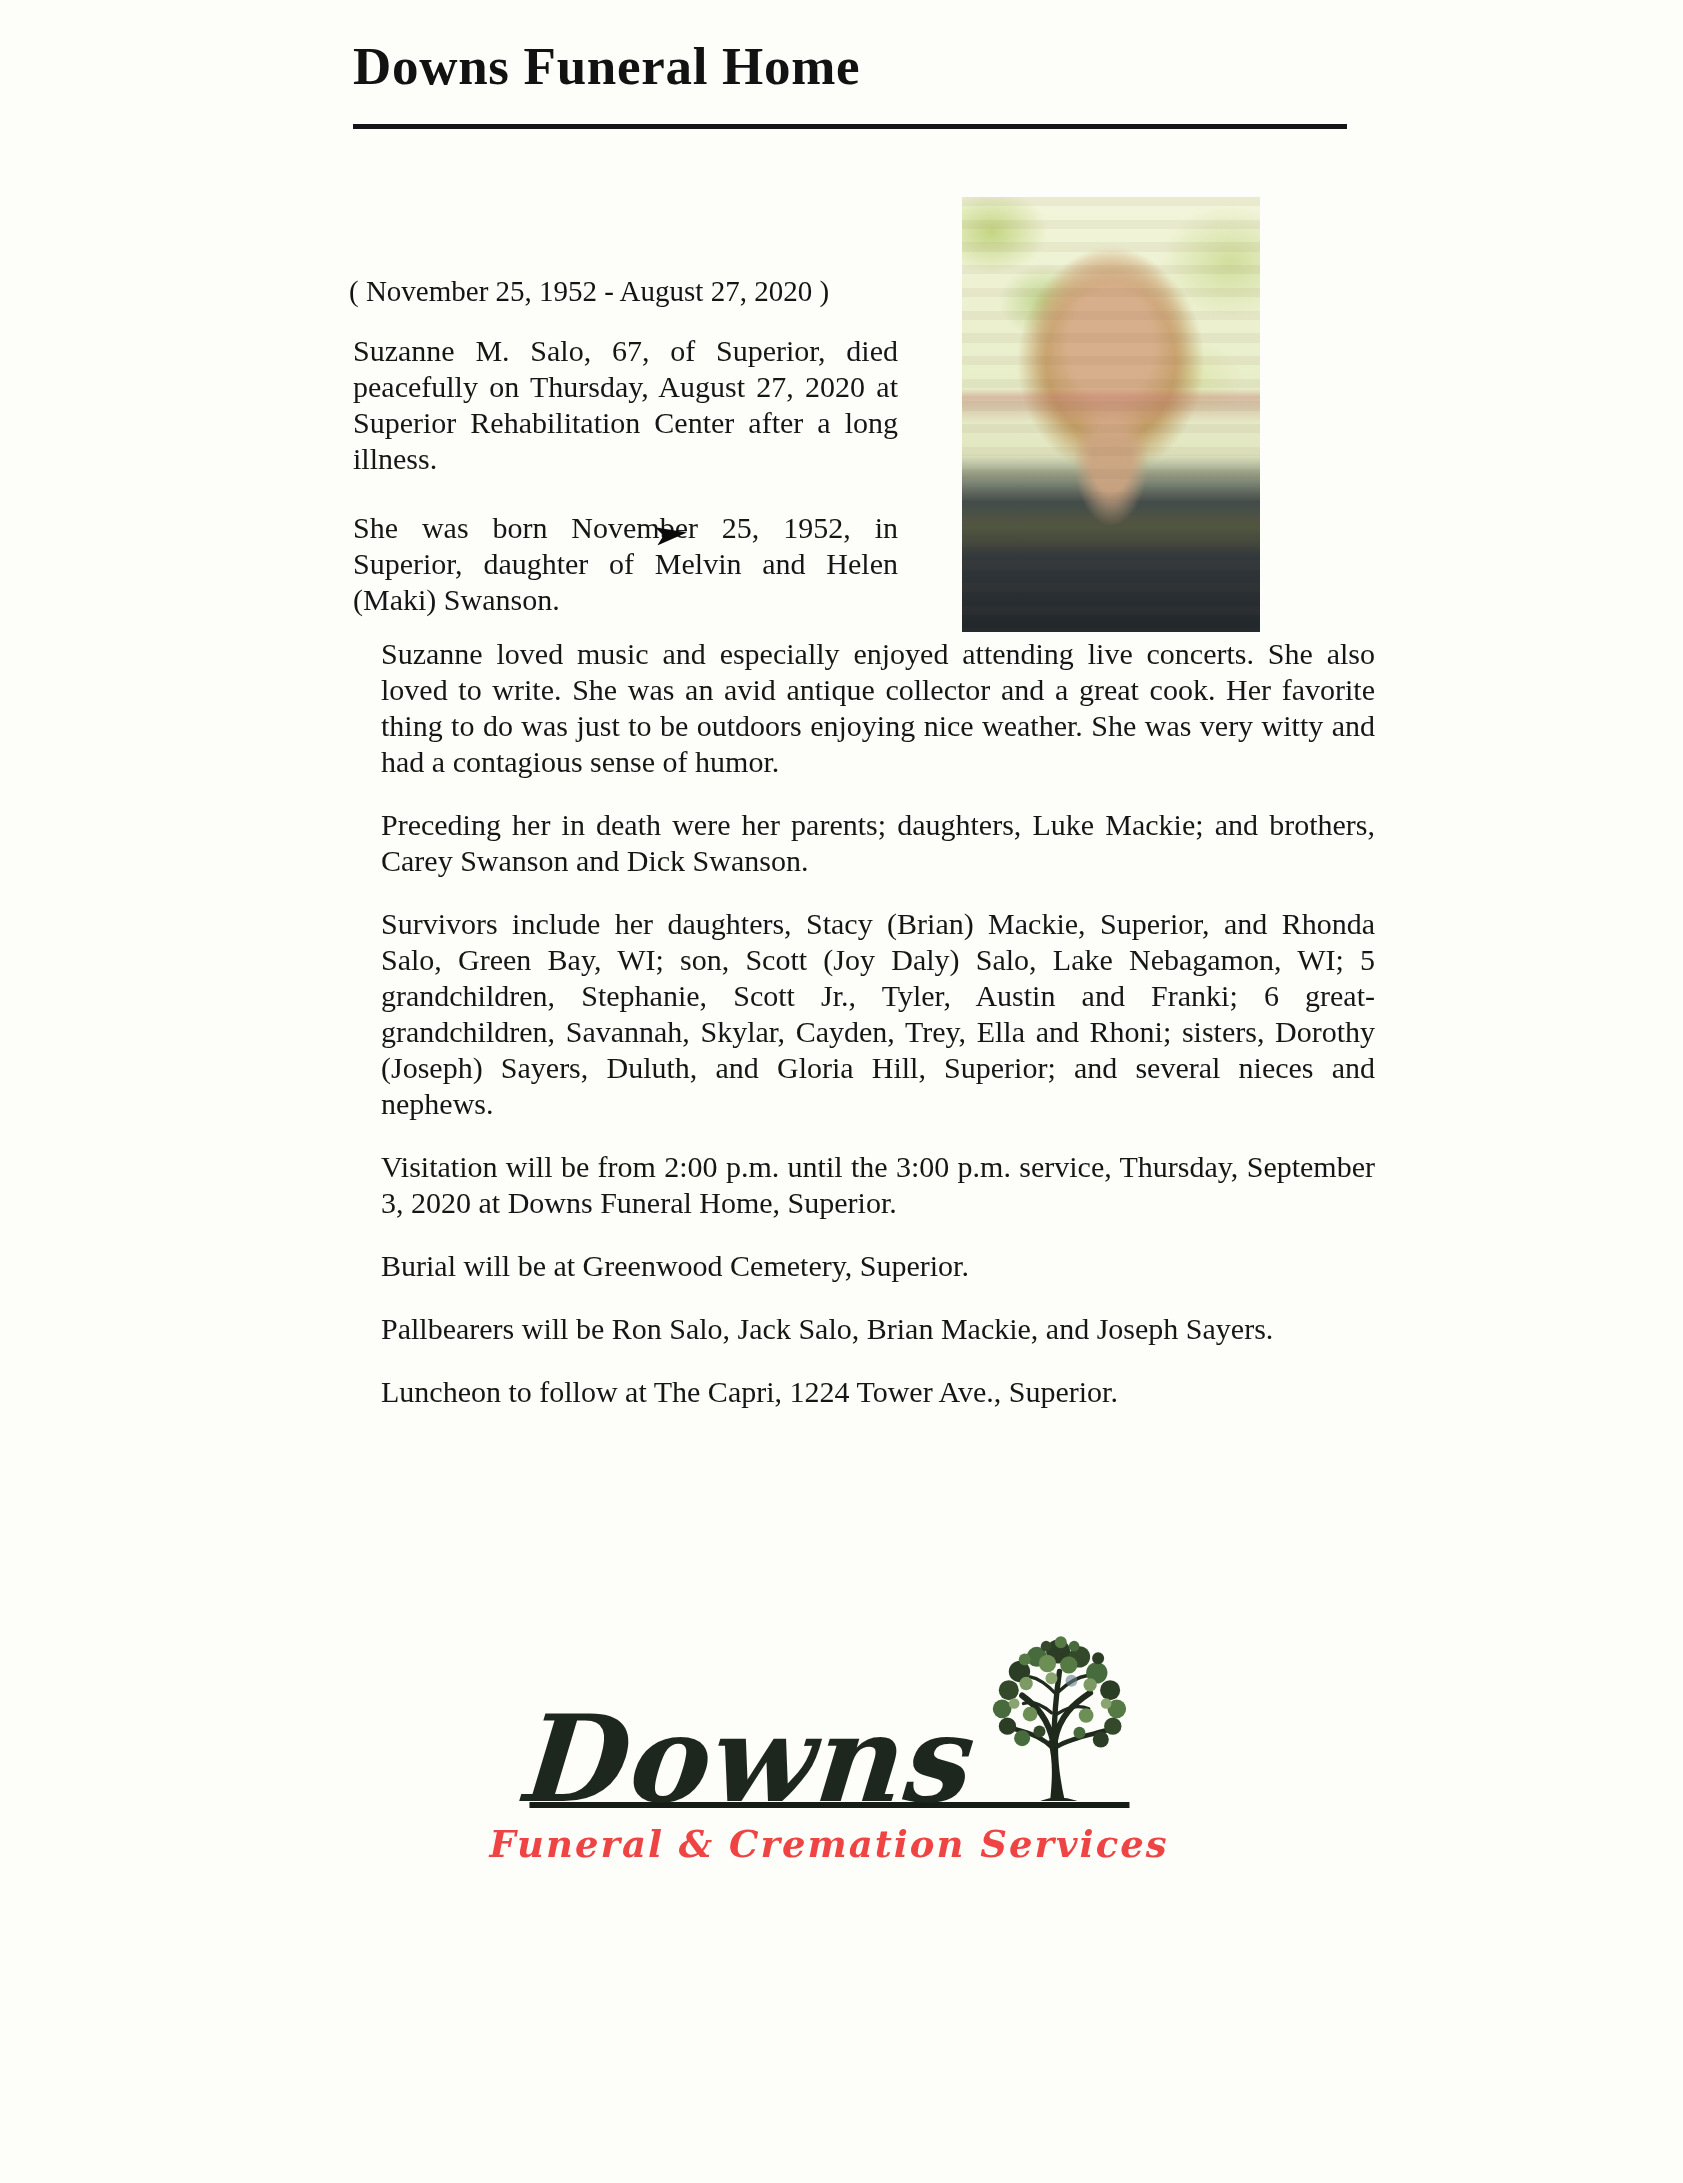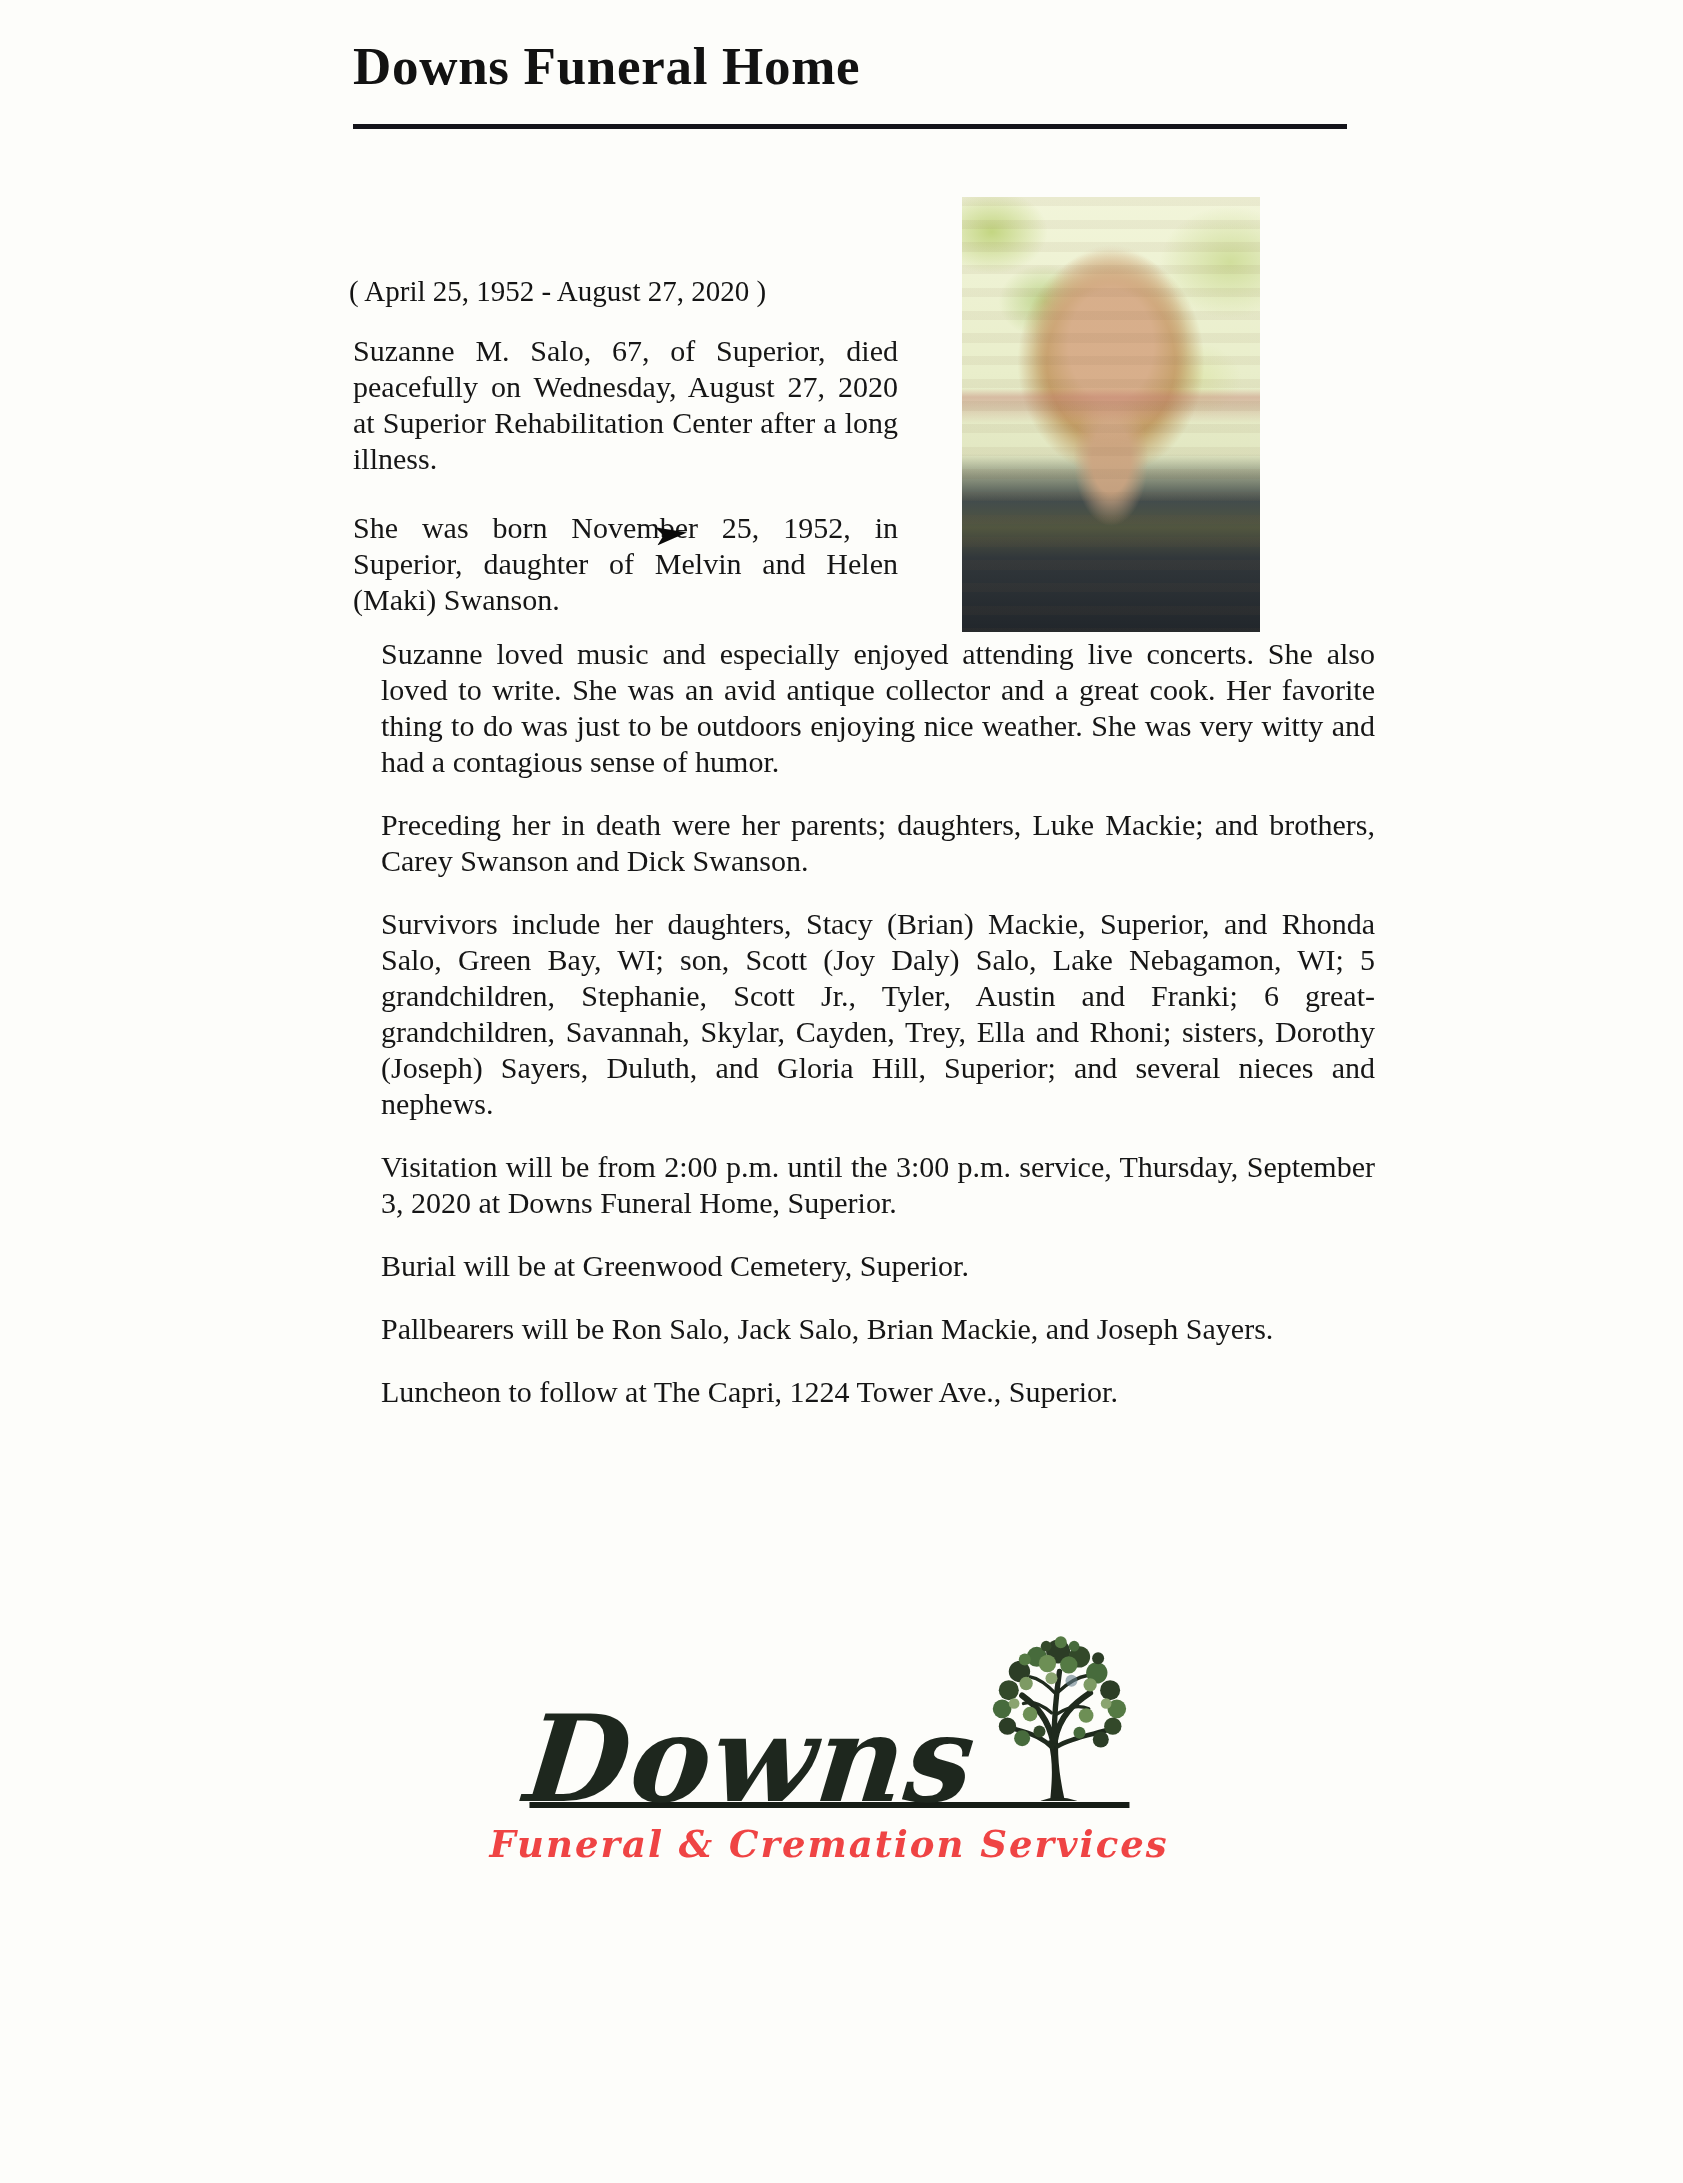--- a/index.html
+++ b/index.html
@@ -112,26 +112,26 @@
   }
 </style>
 </head>
 <body>
 
 <div class="page">
 
   <div class="header-title">Downs Funeral Home</div>
   <div class="header-divider"></div>
 
-  <div class="life-dates">( April 25, 1952 - August 27, 2020 )</div>
+  <div class="life-dates">( November 25, 1952 - August 27, 2020 )</div>
 
   <div class="portrait-photo"></div>
 
   <div class="lead-column">
-    <p>Suzanne M. Salo, 67, of Superior, died peacefully on Wednesday, August 27, 2020 at Superior Rehabilitation Center after a long illness.</p>
+    <p>Suzanne M. Salo, 67, of Superior, died peacefully on Thursday, August 27, 2020 at Superior Rehabilitation Center after a long illness.</p>
     <p>She was born November 25, 1952, in Superior, daughter of Melvin and Helen (Maki) Swanson.</p>
   </div>
 
   <div class="cursor-pointer-icon"></div>
 
   <div class="obituary-body">
     <p>Suzanne loved music and especially enjoyed attending live concerts.  She also loved to write.  She was an avid antique collector and a great cook.  Her favorite thing to do was just to be outdoors enjoying nice weather.  She was very witty and had a contagious sense of humor.</p>
     <p>Preceding her in death were her parents; daughters, Luke Mackie; and brothers, Carey Swanson and Dick Swanson.</p>
     <p>Survivors include her daughters, Stacy (Brian) Mackie, Superior, and Rhonda Salo, Green Bay, WI; son, Scott (Joy Daly) Salo, Lake Nebagamon, WI; 5 grandchildren, Stephanie, Scott Jr., Tyler, Austin and Franki; 6 great-grandchildren, Savannah, Skylar, Cayden, Trey, Ella and Rhoni; sisters, Dorothy (Joseph) Sayers, Duluth, and Gloria Hill, Superior; and several nieces and nephews.</p>
     <p>Visitation will be from 2:00 p.m. until the 3:00 p.m. service, Thursday, September 3, 2020 at Downs Funeral Home, Superior.</p>

